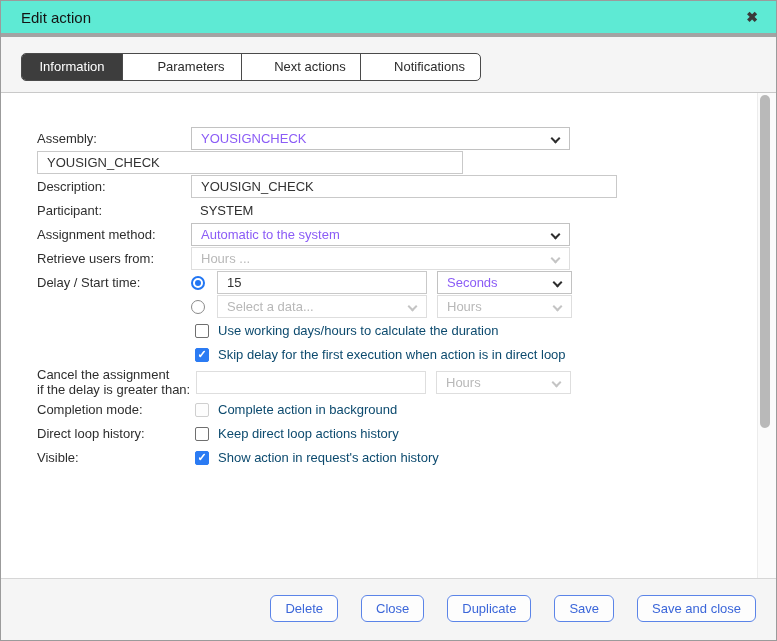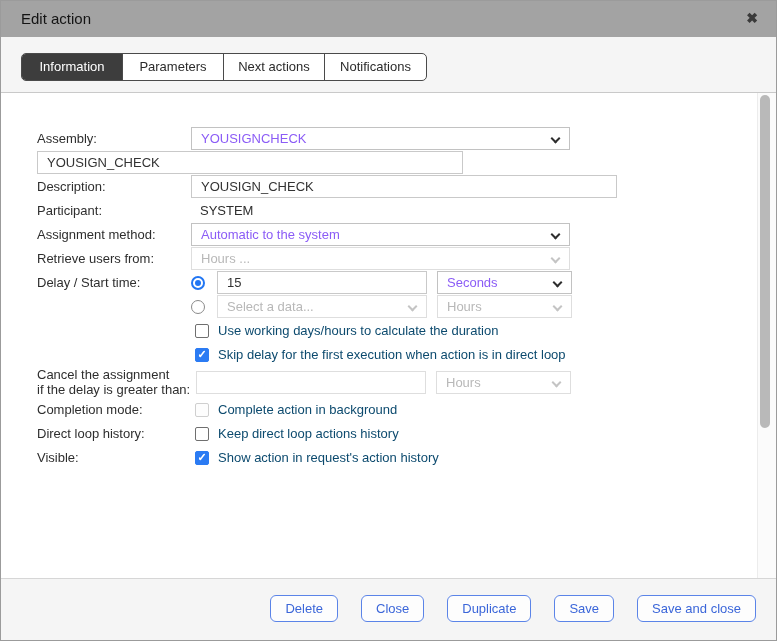--- a/index.html
+++ b/index.html
@@ -11,22 +11,22 @@
   .dialog {
     position: relative;
     width: 777px; height: 641px;
     border: 1px solid #9b9b9b;
     background: #f5f5f5;
     overflow: hidden;
   }
   
   .header {
     height: 36px;
-    background: #a3a3a3;
-    border-bottom: 2px solid #a3a3a3;
+    background: #5eead4;
+    border-bottom: 4px solid #a3a3a3;
     display: flex; align-items: center;
     padding: 0 18px 0 20px;
   }
   .header-title { font-size: 15px; color: #141414; flex: 1; }
   .close-x {
     font-size: 14px; font-weight: bold; color: #3a3a3a;
     cursor: pointer; line-height: 1;
   }
   
   .tabbar {
@@ -35,20 +35,21 @@
     border-bottom: 1px solid #c9c9c9;
     padding: 16px 0 0 20px;
   }
   .tabs {
     display: inline-flex;
     border: 1px solid #4a4a4a;
     border-radius: 5px;
     background: #fff;
     overflow: hidden;
     height: 28px;
+    gap: 18px;
   }
   .tab {
     width: 101px;
     text-align: center;
     font-size: 13px;
     line-height: 26px;
     color: #2b2b2b;
     border-right: 1px solid #4a4a4a;
     cursor: pointer;
     white-space: nowrap;

